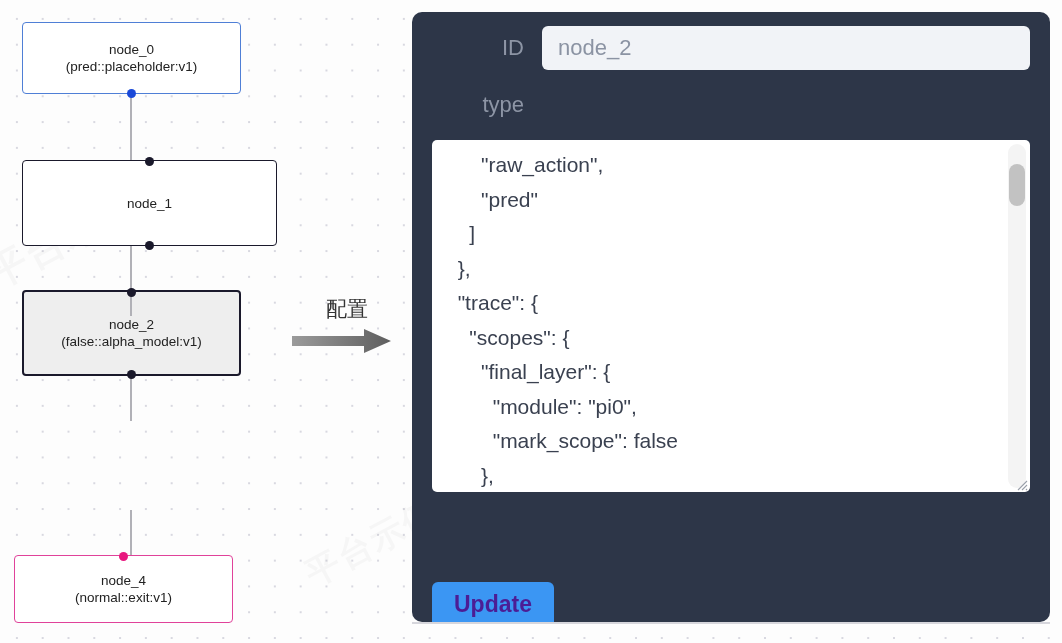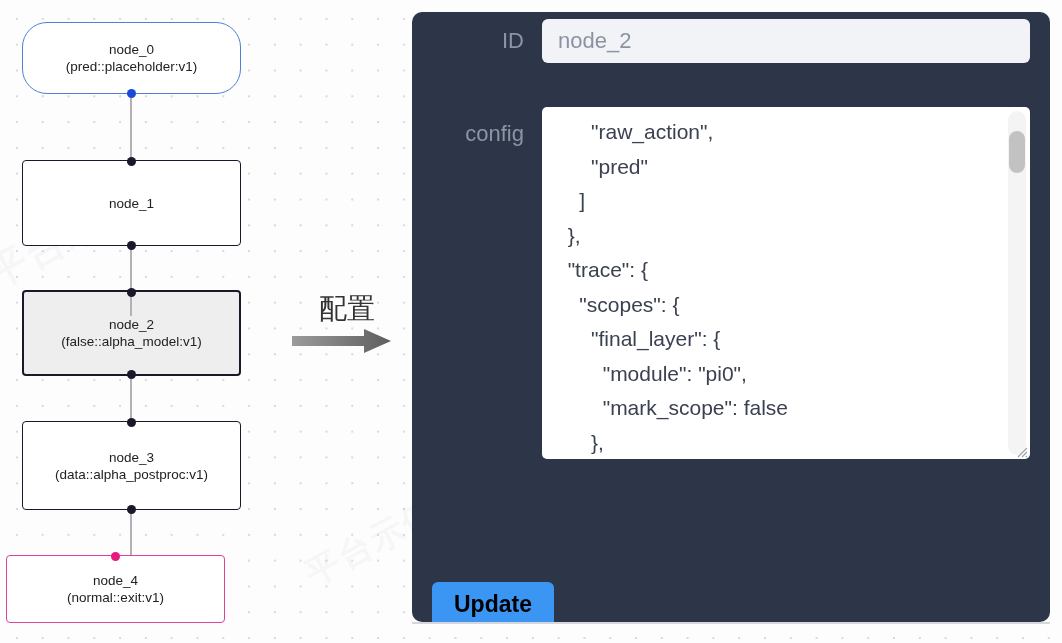--- a/index.html
+++ b/index.html
@@ -96,40 +96,40 @@
   
   #annotation {
     position: absolute;
     left: 292px;
     top: 296px;
     width: 110px;
     height: 62px;
   }
   #annotation .anno-label {
     font-family: "DejaVu Sans", "Liberation Sans", sans-serif;
-    font-size: 28px;
+    font-size: 21px;
     color: #333333;
     text-align: center;
     line-height: 26px;
   }
   #annotation .anno-arrow {
     margin-top: 6px;
   }
 
   
   #config-panel {
     position: absolute;
     left: 412px;
     top: 12px;
     width: 638px;
     height: 610px;
     background: #2d3648;
     border-radius: 10px;
     box-sizing: border-box;
-    padding: 7px 20px 0 20px;
+    padding: 14px 20px 0 20px;
     overflow: hidden;
   }
 
   .field-row {
     display: flex;
     align-items: center;
     margin-bottom: 22px;
   }
   .field-label {
     width: 110px;
@@ -212,21 +212,21 @@
     font-size: 13px;
     text-align: center;
     user-select: none;
   }
 
   .update-button {
     position: absolute;
     left: 20px;
     top: 570px;
     background: #3b96f3;
-    color: #000000;
+    color: #4c1d95;
     border: none;
     border-radius: 6px;
     font-family: "Liberation Sans", sans-serif;
     font-size: 23px;
     font-weight: 700;
     padding: 9px 22px 12px 22px;
     cursor: pointer;
   }
 
   .panel-bottom-edge {
@@ -246,55 +246,47 @@
   <div id="flow-canvas">
 
     <div class="watermark wm1">平台示例</div>
     <div class="watermark wm4">平台示例</div>
 
     <div class="edge" style="left:131px; top:90px; height:70px;"></div>
     <div class="edge" style="left:131px; top:246px; height:70px;"></div>
     <div class="edge" style="left:131px; top:376px; height:45px;"></div>
     <div class="edge" style="left:131px; top:510px; height:45px;"></div>
 
-    <div class="node is-input" style="left:22px; top:22px; width:219px; height:72px;border-radius:25px;">
+    <div class="node is-input" style="left:22px; top:22px; width:219px; height:72px;">
       <div>
         <span class="node-text">node_0</span>
         <span class="node-text">(pred::placeholder:v1)</span>
       </div>
       <div class="handle bottom blue"></div>
     </div>
 
-    <div class="node" style="left:22px; top:160px; width:219px; height:86px;">
+    <div class="node" style="left:22px; top:160px; width:255px; height:86px;">
       <div>
         <span class="node-text">node_1</span>
       </div>
       <div class="handle top"></div>
       <div class="handle bottom"></div>
     </div>
 
     <div class="node is-selected" style="left:22px; top:290px; width:219px; height:86px;">
       <div>
         <span class="node-text">node_2</span>
         <span class="node-text">(false::alpha_model:v1)</span>
       </div>
       <div class="handle top"></div>
       <div class="handle bottom"></div>
     </div>
 
-    <div class="node" style="left:22px; top:421px; width:219px; height:89px;">
-      <div>
-        <span class="node-text">node_3</span>
-        <span class="node-text">(data::alpha_postproc:v1)</span>
-      </div>
-      <div class="handle top"></div>
-      <div class="handle bottom"></div>
-    </div>
-
-    <div class="node is-output" style="left:6px; top:555px; width:219px; height:68px;">
+
+    <div class="node is-output" style="left:14px; top:555px; width:219px; height:68px;">
       <div>
         <span class="node-text">node_4</span>
         <span class="node-text">(normal::exit:v1)</span>
       </div>
       <div class="handle top pink"></div>
     </div>
 
     <div id="annotation">
       <div class="anno-label">配置</div>
       <div class="anno-arrow">
@@ -312,24 +304,24 @@
   </div>
 
   <div id="config-panel">
 
     <div class="field-row">
       <div class="field-label">ID</div>
       <div class="field-input">node_2</div>
     </div>
 
     <div class="field-row">
+      <div class="field-label">type</div>
     </div>
 
     <div class="field-row config-row">
-      <div class="field-label">config</div>
       <div class="textarea-wrap">
         <div class="textarea-body">      "raw_action",
       "pred"
     ]
   },
   "trace": {
     "scopes": {
       "final_layer": {
         "module": "pi0",
         "mark_scope": false

